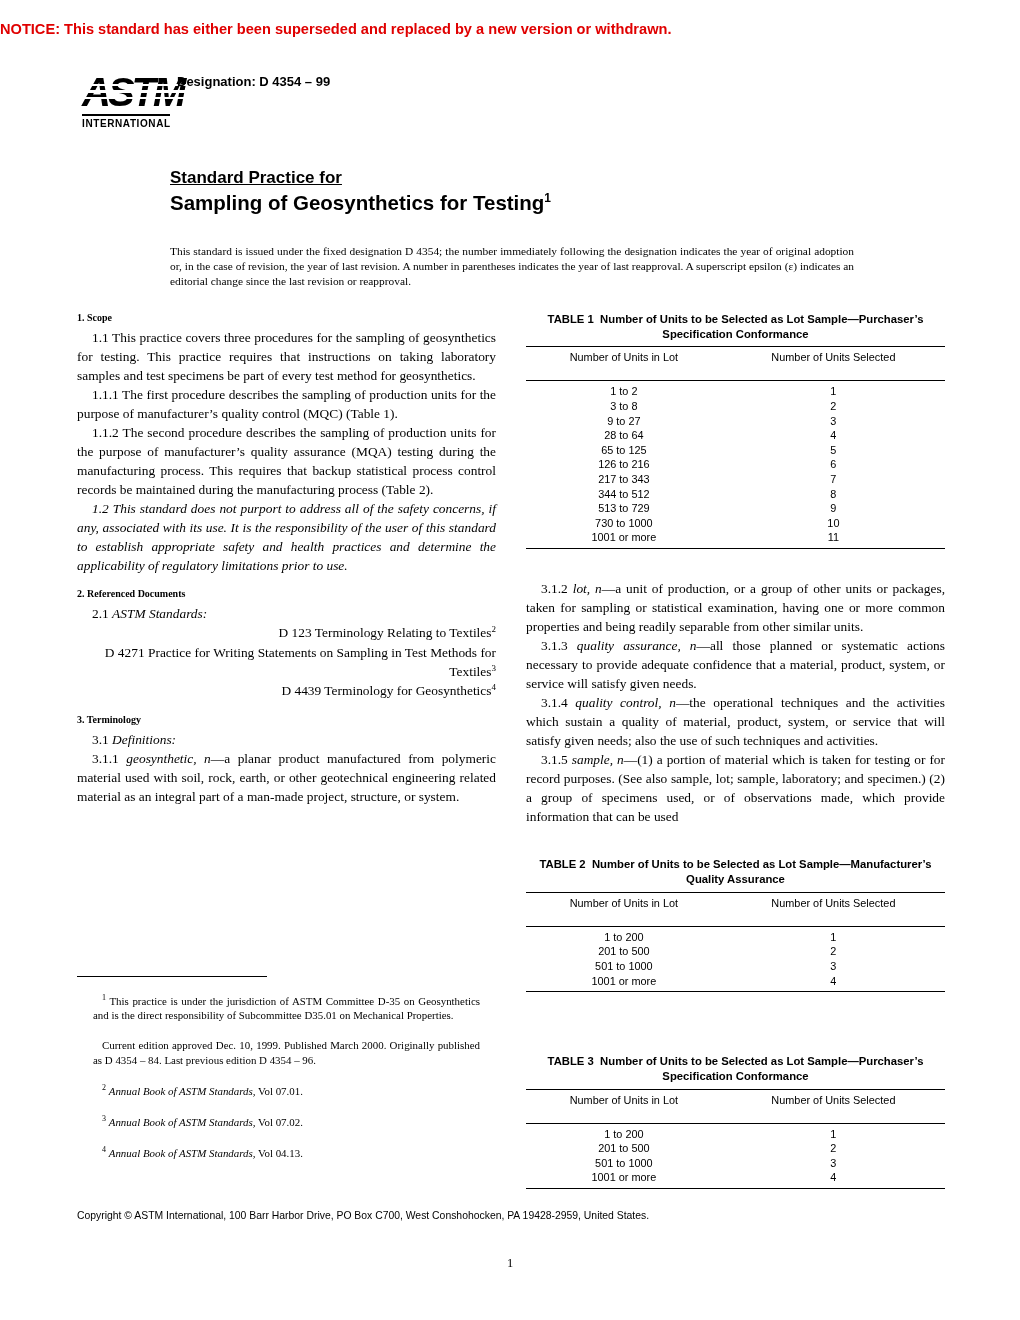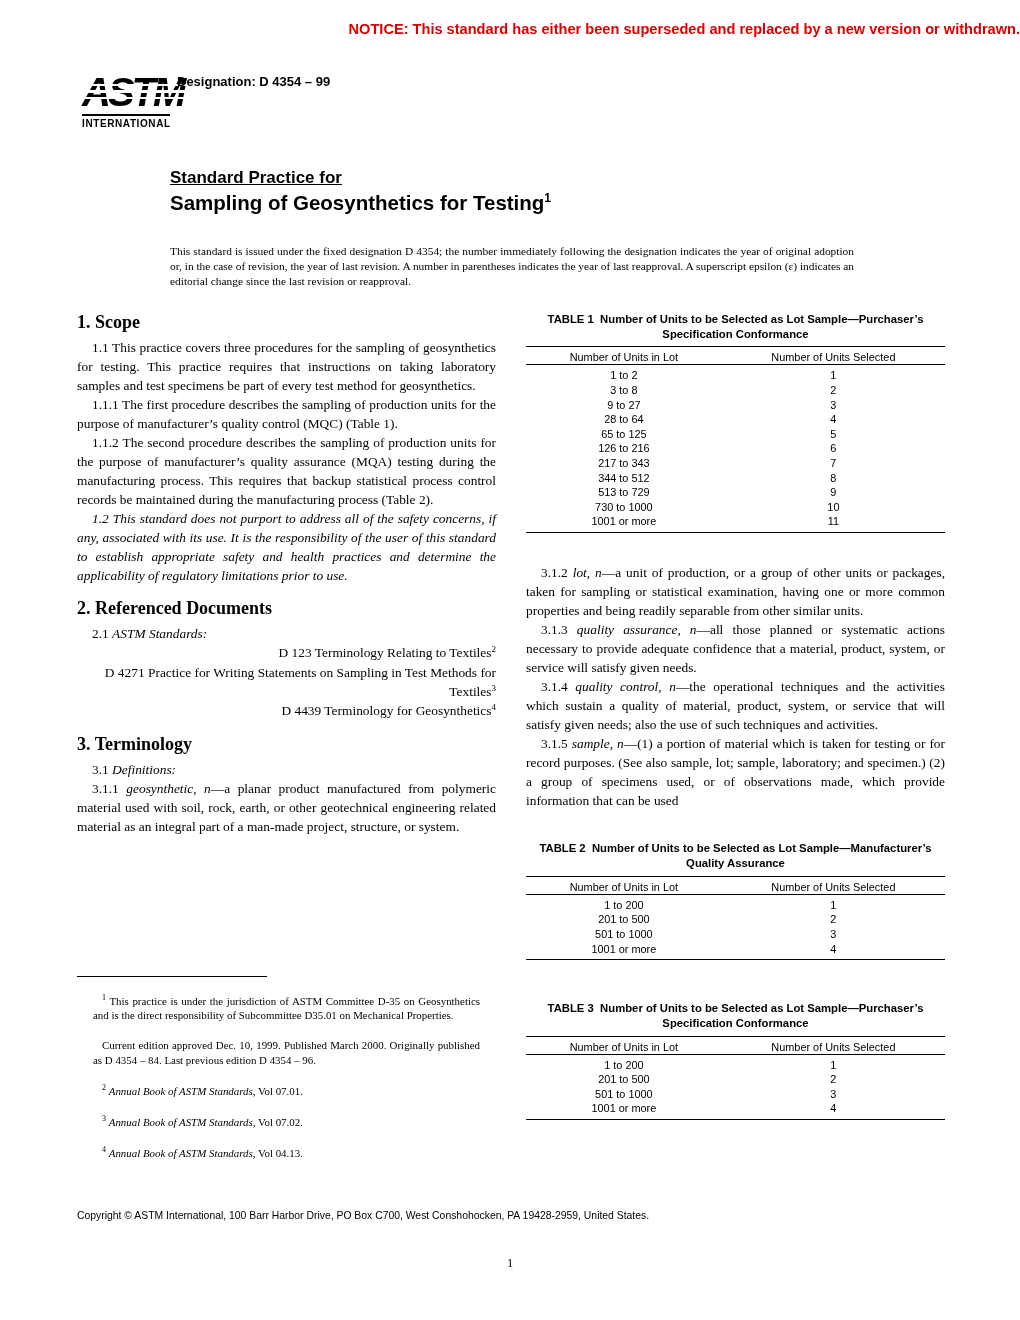--- a/index.html
+++ b/index.html
@@ -3,21 +3,21 @@
 <meta charset="utf-8">
 <style>
   html, body { margin:0; padding:0; background:#ffffff; }
   .page {
     position:relative; width:1020px; height:1320px; background:#ffffff;
     font-family:"Liberation Serif", serif; color:#000; overflow:hidden;
   }
 
   
   .notice {
-    position:absolute; top:20px; left:0; width:100%; text-align:right;
+    position:absolute; top:20px; left:0; width:100%; text-align:left;
     color:#e00000; font-family:"Liberation Sans", sans-serif;
     font-weight:bold; font-size:14.6px; line-height:1.25;
   }
 
   
   .logo { position:absolute; left:82px; top:72px; width:88px; text-align:center; }
   .logo-astm {
     position:relative; display:inline-block;
     font-family:"Liberation Sans", sans-serif; font-weight:bold; font-style:italic;
     font-size:40px; letter-spacing:-3px; line-height:1;
@@ -47,21 +47,21 @@
   .issuing {
     position:absolute; left:170px; top:244px; width:684px; margin:0;
     font-size:11.4px; line-height:1.32; text-align:justify;
   }
 
   
   .columns { position:absolute; left:77px; top:312px; width:868px; display:flex; gap:30px; align-items:flex-start; }
   .col { width:419px; }
   .left-col { position:relative; height:864px; }
 
-  .sec-heading { font-size:18px; font-weight:bold; margin:13px 0 5px 0; }
+  .sec-heading { font-size:10px; font-weight:bold; margin:13px 0 5px 0; }
   .sec-heading.first { margin-top:0; }
 
   .para {
     font-size:13.4px; line-height:1.42; text-align:justify; text-indent:15px; margin:0;
   }
   .para.italic { font-style:italic; }
 
   .ref-item {
     font-size:13.4px; line-height:1.42; margin:0;
     padding-left:28px; text-indent:-13px; text-align:right;
@@ -69,30 +69,30 @@
   .ref-item sup, .para sup { font-size:9px; }
 
   
   .table-block { width:100%; }
   .table-title {
     font-family:"Liberation Sans", sans-serif; font-weight:bold;
     font-size:11.3px; line-height:1.3; text-align:center; margin:0 6px 5px 6px;
   }
   .data-table { width:100%; border-collapse:collapse; font-family:"Liberation Sans", sans-serif; }
   .data-table th {
-    font-weight:normal; font-size:10.9px; padding:4px 2px 1px 2px;
+    font-weight:normal; font-size:10.9px; padding:4px 2px 17px 2px;
     border-top:1.3px solid #000; border-bottom:1px solid #000; text-align:center;
   }
   .data-table td { font-size:10.9px; line-height:1.34; padding:0 2px; text-align:center; }
   .data-table tbody tr:first-child td { padding-top:3px; }
   .data-table tbody tr:last-child td { border-bottom:1px solid #000; padding-bottom:3px; }
 
   .mt-defs { margin-top:30px; }
   .table-2 { margin-top:31px; }
-  .table-3 { margin-top:41px; }
+  .table-3 { margin-top:62px; }
 
   
   .footnotes { position:absolute; left:0; bottom:0; width:100%; }
   .fn-rule { width:190px; border-top:1px solid #000; margin-bottom:7px; }
   .fn { font-size:10.9px; line-height:1.32; text-align:justify; text-indent:9px; margin:16px; }
   .fn sup { font-size:8px; }
 
   
   .copyright {
     position:absolute; left:77px; top:1210px; margin:0;

